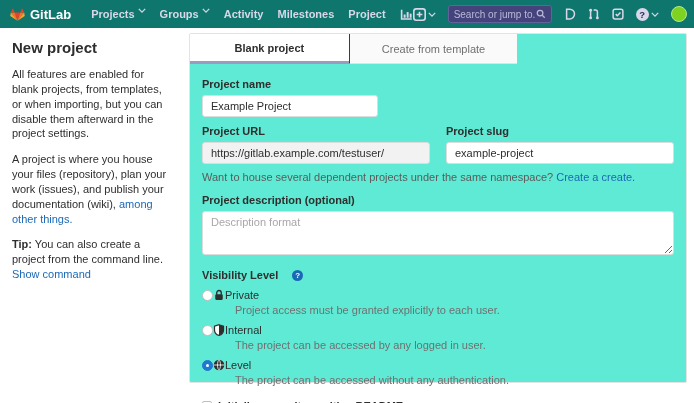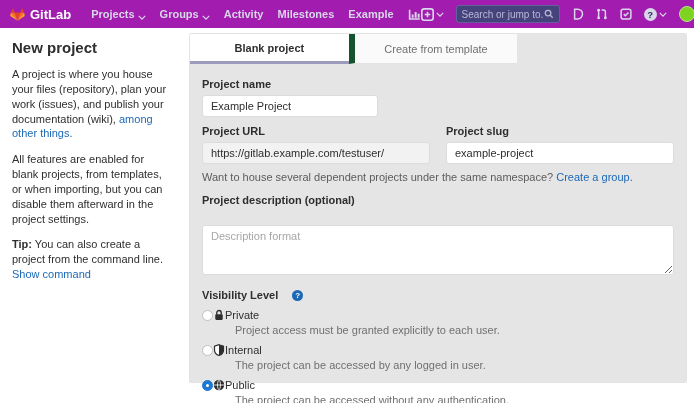--- a/index.html
+++ b/index.html
@@ -1,54 +1,54 @@
 <!DOCTYPE html>
 <html><head>
 <meta charset="utf-8">
 <style>
   * { box-sizing: border-box; margin: 0; padding: 0; }
   html,body { width:694px; height:403px; overflow:hidden; }
   body { font-family:"Liberation Sans","DejaVu Sans",sans-serif; font-size:11px; color:#2e2e2e; background:#fff; }
   a { color:#1b69b6; text-decoration:none; cursor:pointer; }
 
   
-  .navbar { height:28px; background:#a21caf; display:flex; align-items:center; padding:0 10px; }
+  .navbar { height:28px; background:#0f766e; display:flex; align-items:center; padding:0 10px; }
   .nav-left { display:flex; align-items:center; }
   .logo { display:flex; align-items:center; margin-right:8px; cursor:pointer; }
   .brand { color:#fff; font-size:13px; font-weight:bold; margin-left:5px; }
   .nav-menu { display:flex; align-items:center; margin-left:12px; }
-  .nav-item { color:#d8d8ea; font-size:11px; font-weight:bold; margin-right:14px; display:flex; align-items:flex-end; gap:3px; cursor:pointer; white-space:nowrap; }
+  .nav-item { color:#d8d8ea; font-size:11px; font-weight:bold; margin-right:14px; display:flex; align-items:flex-start; gap:3px; cursor:pointer; white-space:nowrap; }
   .nav-right { margin-left:auto; display:flex; align-items:center; gap:12px; }
   .icon-btn { display:flex; align-items:center; gap:2px; cursor:pointer; }
   .searchbox { width:104px; height:18px; background:#45437c; border:1px solid #63619b; border-radius:3px; display:flex; align-items:center; padding:0 5px; }
   .searchbox input { flex:1; min-width:0; background:transparent; border:none; outline:none; color:#cfcfe6; font-size:10px; font-family:inherit; }
   .searchbox input::placeholder { color:#b9b8d6; }
   .help-circle { width:13px; height:13px; border-radius:50%; background:#d8d8ea; color:#2a2a5e; font-size:9.5px; font-weight:bold; display:flex; align-items:center; justify-content:center; }
   .avatar { width:16px; height:16px; border-radius:50%; background:#7ed321; border:1px solid #b5e88a; }
 
   
   .content { display:flex; height:375px; padding:5px 7px 20px 12px; }
   .side { width:170px; flex-shrink:0; padding:6px 10px 0 0; }
   .side h1 { font-size:15px; font-weight:bold; margin-bottom:11px; }
   .side p { line-height:1.35; margin-bottom:11px; }
 
-  .panel { flex:1; margin-left:7px; border:1px solid #e3e3e3; border-radius:2px; background:#e5e5e5; display:flex; flex-direction:column; }
+  .panel { flex:1; margin-left:7px; border:1px solid #e3e3e3; border-radius:2px; background:#5eead4; display:flex; flex-direction:column; }
   .tabs { display:flex; height:30px; flex-shrink:0; }
-  .tab { display:flex; align-items:center; justify-content:center; font-size:11px; color:#707070; background:#fafafa; border-bottom:1px solid #e3e3e3; border-left:6px solid #14532d; cursor:pointer; width:34%; }
+  .tab { display:flex; align-items:center; justify-content:center; font-size:11px; color:#707070; background:#fafafa; border-bottom:1px solid #e3e3e3; border-left:1px solid #14532d; cursor:pointer; width:34%; }
   .tab.active { width:32%; background:#fff; color:#2e2e2e; font-weight:bold; border-left:none; border-bottom:3px solid #9b9bbd; }
 
   .form { flex:1; padding:6px 12px 0 12px; }
   .flabel { display:block; font-weight:bold; margin:8px 0 5px; }
   .tinput { width:100%; height:22px; padding:4px 8px; font-size:11px; font-family:inherit; color:#2e2e2e; border:1px solid #dcdcdc; border-radius:3px; outline:none; }
   .name-input { width:176px; }
   .row2 { display:flex; gap:16px; }
   .row2 > div { flex:1; }
   .readonly { background:#f2f2f2; }
   .hint { margin-top:7px; color:#5c5c5c; }
-  textarea.tinput { height:50px; resize:vertical;margin-top:14px; }
+  textarea.tinput { height:44px; resize:vertical; }
   .tinput::placeholder { color:#a7a7a7; }
 
   .vis-label { display:flex; align-items:center; gap:14px; font-weight:bold; margin:12px 0 2px; }
   .qmark { width:11px; height:11px; border-radius:50%; background:#1b69b6; color:#fff; font-size:8px; font-weight:bold; display:flex; align-items:center; justify-content:center; }
   .opt { margin-top:8px; }
   .opt-row { display:flex; align-items:center; }
   .radio { width:11px; height:11px; border-radius:50%; border:1px solid #bfbfbf; background:#fff; position:relative; flex-shrink:0; cursor:pointer; }
   .radio.checked { background:#1f78d1; border-color:#1f78d1; }
   .radio.checked::after { content:""; position:absolute; top:3px; left:3px; width:3px; height:3px; border-radius:50%; background:#fff; }
   .opt-desc { margin:3px 0 0 33px; color:#707070; }
@@ -79,21 +79,21 @@
           </svg>
         </span>
       <span class="nav-item">
           <span>Groups</span>
           <svg width="8" height="5" viewBox="0 0 10 6">
             <path d="M1 1l4 4 4-4" fill="none" stroke="#d8d8ea" stroke-width="1.5"></path>
           </svg>
         </span>
       <span class="nav-item">Activity</span>
       <span class="nav-item">Milestones</span>
-      <span class="nav-item">Example</span>
+      <span class="nav-item">Project</span>
       <span class="icon-btn">
         <svg width="13" height="13" viewBox="0 0 16 16">
             <path d="M2 2v11.5h12.5" fill="none" stroke="#d8d8ea" stroke-width="2"></path>
             <rect x="4.5" y="8" width="2.4" height="4" fill="#d8d8ea"></rect>
             <rect x="8.2" y="5" width="2.4" height="7" fill="#d8d8ea"></rect>
             <rect x="11.9" y="7" width="2.4" height="5" fill="#d8d8ea"></rect>
           </svg>
       </span>
     </span>
   </div>
@@ -145,22 +145,22 @@
       <span class="avatar"></span>
 
     </span>
   </div>
 </div>
 
 <div class="content">
 
   <div class="side">
     <h1>New project</h1>
+    <p>All features are enabled for blank projects, from templates, or when importing, but you can disable them afterward in the project settings.</p>
     <p><span>A project is where you house your files (repository), plan your work (issues), and publish your documentation (wiki), </span><a>among other things.</a></p>
-    <p>All features are enabled for blank projects, from templates, or when importing, but you can disable them afterward in the project settings.</p>
     <p><b>Tip:</b><span> You can also create a project from the command line. </span><a>Show command</a></p>
   </div>
 
   <div class="panel">
 
     <div class="tabs">
       <div class="tab active">Blank project</div>
       <div class="tab">Create from template</div>
     </div>
 
@@ -173,21 +173,21 @@
         <div>
           <label class="flabel">Project URL</label>
           <input class="tinput readonly" value="https://gitlab.example.com/testuser/" style="">
         </div>
         <div>
           <label class="flabel">Project slug</label>
           <input class="tinput" value="example-project" style="">
         </div>
       </div>
 
-      <div class="hint"><span>Want to house several dependent projects under the same namespace? </span><a>Create a group.</a></div>
+      <div class="hint"><span>Want to house several dependent projects under the same namespace? </span><a>Create a create.</a></div>
 
       <label class="flabel" style="margin-top:11px">Project description (optional)</label>
       <textarea class="tinput" placeholder="Description format" style=""></textarea>
 
       <div class="vis-label">
         <span>Visibility Level</span>
         <span class="qmark">?</span>
       </div>
 
       <div class="opt">
@@ -214,21 +214,21 @@
         <div class="opt-desc">The project can be accessed by any logged in user.</div>
       </div>
 
       <div class="opt">
         <div class="opt-row">
           <span class="radio checked"></span>
           <svg width="12" height="12" viewBox="0 0 16 16">
               <circle cx="8" cy="8" r="7" fill="#2e2e2e"></circle>
               <path d="M1 8h14M8 1c2.6 2 2.6 12 0 14M8 1c-2.6 2-2.6 12 0 14" fill="none" stroke="#fff" stroke-width="1.1"></path>
             </svg>
-          <span>Public</span>
+          <span>Level</span>
         </div>
         <div class="opt-desc">The project can be accessed without any authentication.</div>
       </div>
 
       <div class="chk-block">
         <div class="chk-row">
           <span class="checkbox"></span>
           <b>Initialize repository with a README</b>
         </div>
 

